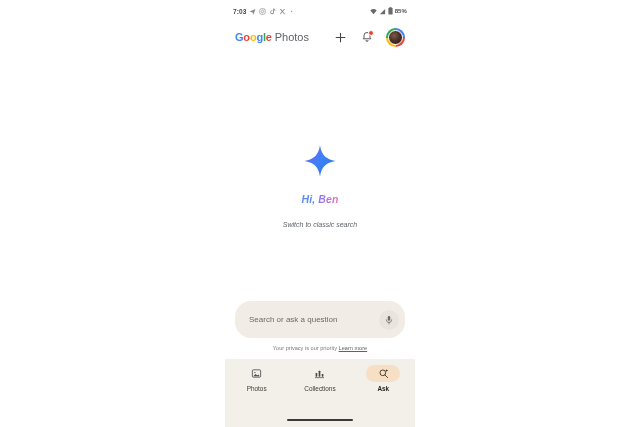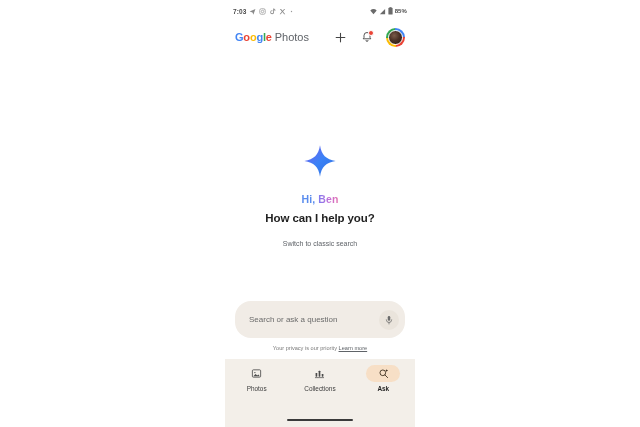--- a/index.html
+++ b/index.html
@@ -111,20 +111,21 @@
   }
 
   
   .hero {
     flex: 1;
     display:flex;
     flex-direction: column;
     align-items:center;
     justify-content:flex-start;
     padding-top: 92px;
+    font-style: italic;
   }
   .sparkle-wrap { width: 34px; height: 34px; }
   .greet {
     margin-top: 15px;
     font-size: 10.5px;
     font-weight: 700;
     letter-spacing: 0.1px;
   }
   .greet .hi { color:#5b8dee; }
   .greet .name { background: linear-gradient(90deg,#7c7cf0 0%, #c96fd6 60%, #e06fae 100%);
@@ -310,21 +311,20 @@
             <stop offset="100%" stop-color="#2f6fe0"></stop>
           </linearGradient>
         </defs>
         <path d="M50 4 C54 32 68 46 96 50 C68 54 54 68 50 96 C46 68 32 54 4 50 C32 46 46 32 50 4 Z" fill="url(#sg)"></path>
       </svg>
     </div>
     <div class="greet">
       <span class="hi">Hi,</span>
       <span class="name">Ben</span>
     </div>
-    <div class="headline">How can I help you?</div>
     <div class="switch-link">Switch to classic search</div>
   </div>
 
   <div class="search-area">
     <div class="search-pill">
       <span class="search-placeholder">Search or ask a question</span>
       <div class="mic-btn">
         <svg width="10" height="10" viewBox="0 0 24 24">
           <rect x="9" y="2.5" width="6" height="11" rx="3" fill="#6b6b6b"></rect>
           <path d="M5.5 11.5a6.5 6.5 0 0 0 13 0" fill="none" stroke="#6b6b6b" stroke-width="1.8" stroke-linecap="round"></path>

